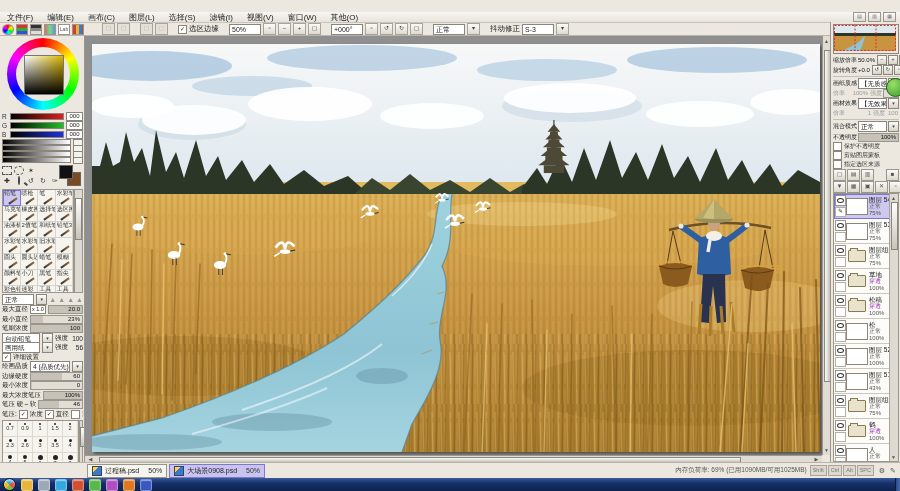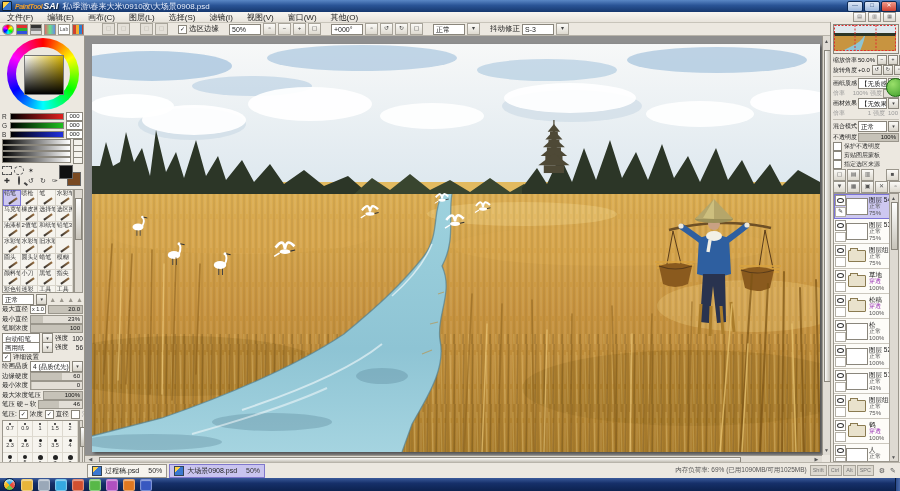--- a/index.html
+++ b/index.html
@@ -143,31 +143,20 @@
   .tbicon{width:10px;height:10px;border-radius:2px;border:1px solid rgba(255,255,255,.35);box-shadow:inset 0 1px 1px rgba(255,255,255,.5);flex:none;}
   #showdesk{margin-left:auto;width:4px;height:13px;background:linear-gradient(90deg,#2a4a8a,#4a6aaa);border-left:1px solid #0a1a3a;}
   
   #overlaybadge{position:absolute;left:886px;top:78px;width:17px;height:17px;border-radius:50%;background:radial-gradient(circle at 35% 30%,#9ae06a,#3a9a28);border:1px solid #1a6a10;z-index:50;}
 </style>
 </head>
 <body>
 
 <div id="app">
 
-  <div id="titlebar">
-    <span class="docicon"></span>
-    <span class="logo-paint">PaintTool</span>
-    <span class="logo-sai">SAI</span>
-    <span class="wtitle">私\季游\春来大米\0910改\大场景0908.psd</span>
-    <span class="winbtns">
-      <span class="wbtn">—</span>
-      <span class="wbtn">□</span>
-      <span class="wbtn close">✕</span>
-    </span>
-  </div>
 
   <div id="toolbar">
     <span class="cicon wheel"></span>
     <span class="cicon rgb"></span>
     <span class="cicon mix"></span>
     <span class="cicon hsv"></span>
     <span class="cicon lab">Lab</span>
     <span class="cicon swatch"></span>
     <span class="tsep"></span>
       <span class="tsep"></span>

